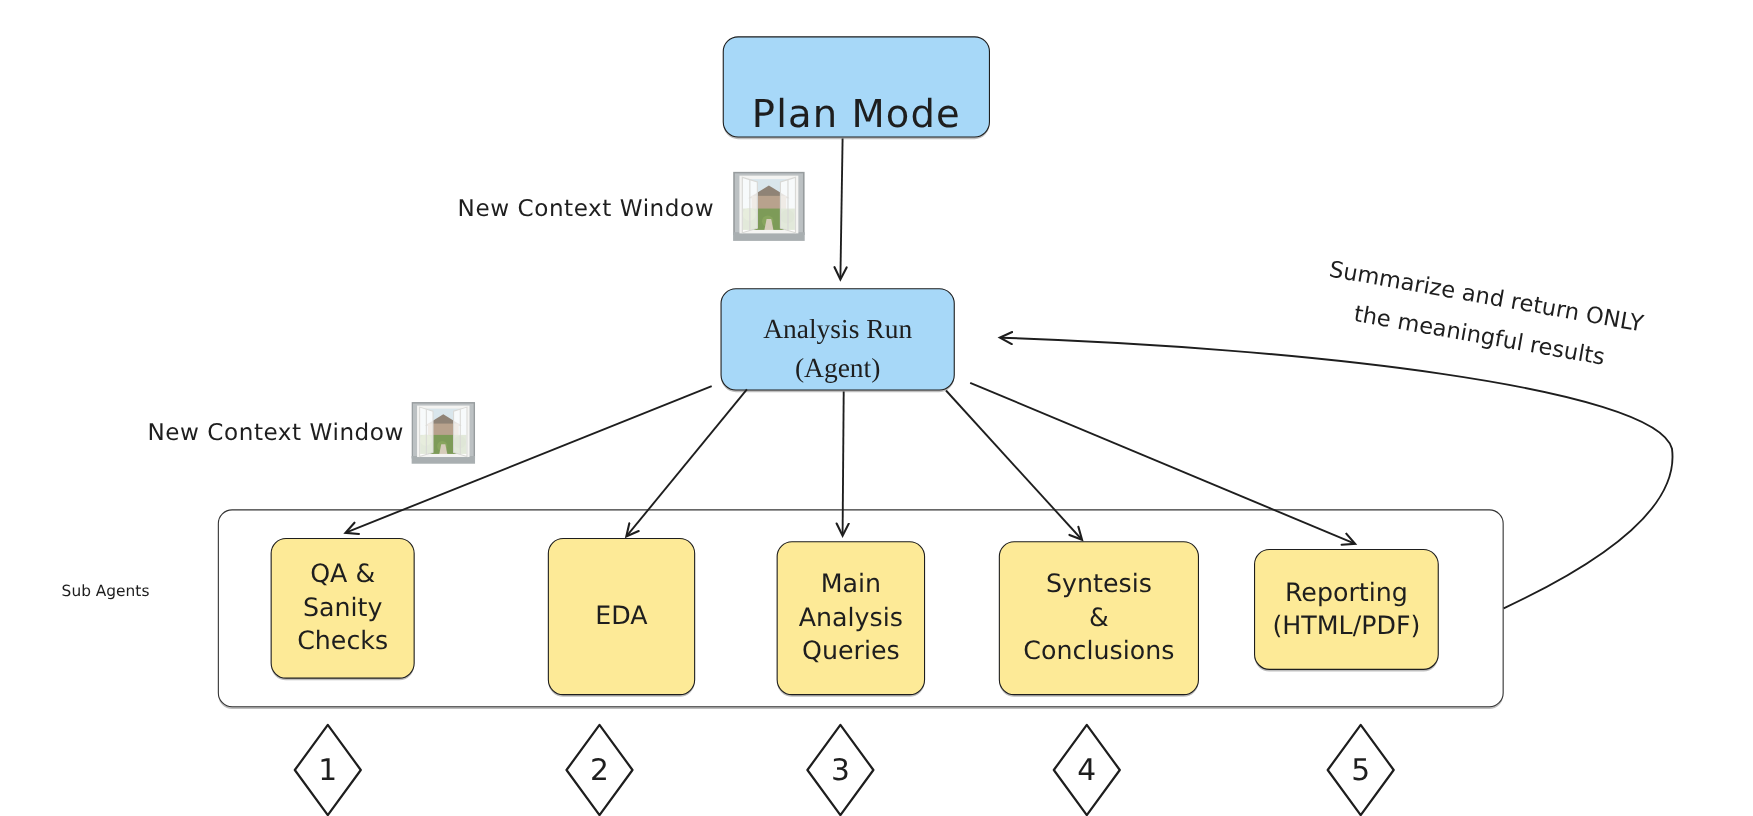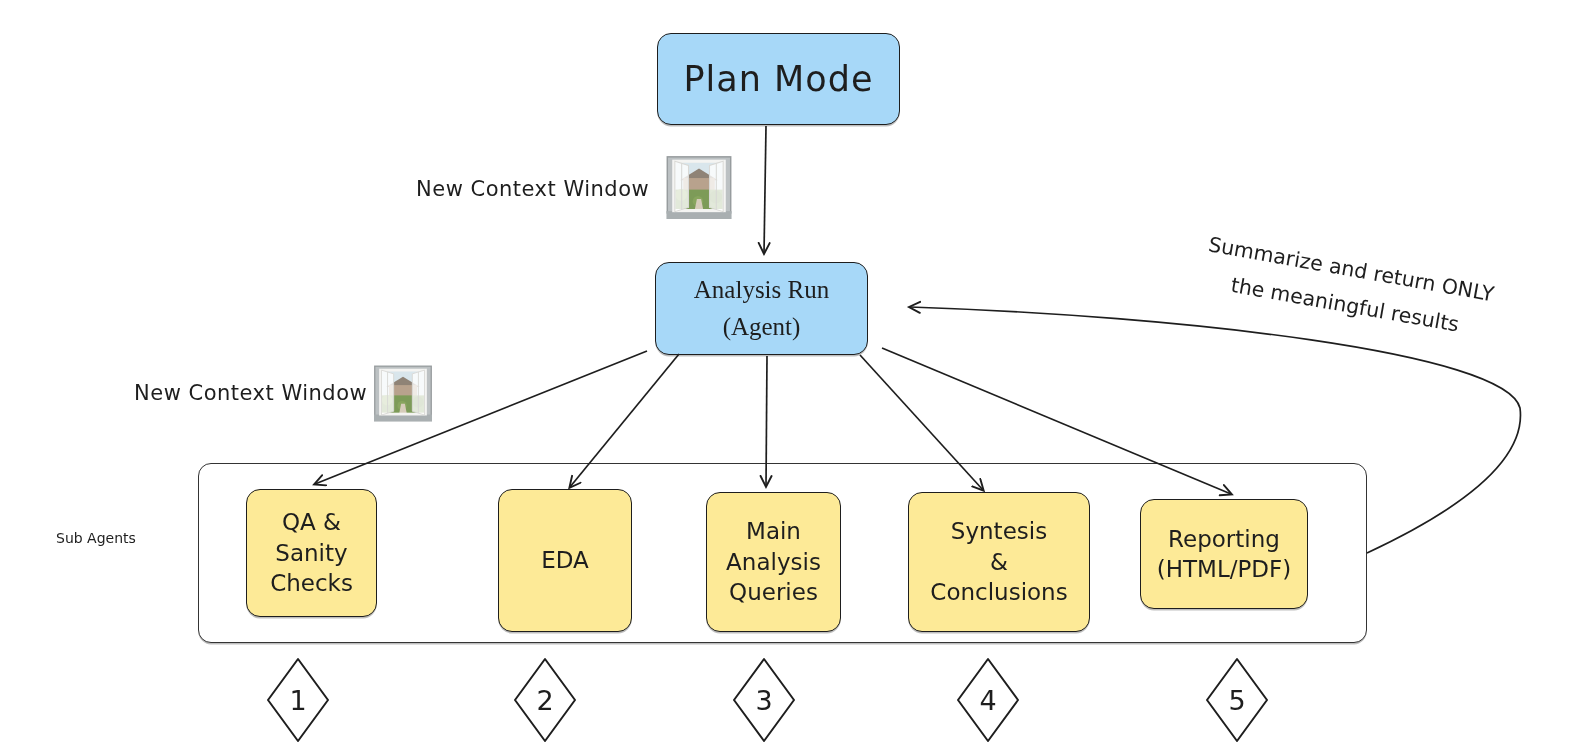--- a/index.html
+++ b/index.html
@@ -10,21 +10,21 @@
     color:var(--stroke,#1e1e1e);
   }
   .node{
     position:absolute; box-sizing:border-box;
     border:1.7px solid var(--stroke,#1e1e1e);
     border-radius:14px;
     display:flex; align-items:center; justify-content:center;
     text-align:center; white-space:pre-line;
     box-shadow:0 2px 0 -0.5px rgba(110,110,110,.45);
   }
-  .blue{ background:var(--blue-fill,#a7d8f8); }
+  .blue{ background:var(--blue-fill,#a7d8f8);align-items:flex-end; }
   .yellow{ background:var(--yellow-fill,#fdea97); }
   .group{
     position:absolute; box-sizing:border-box;
     border:1.6px solid #343434; border-radius:13px; background:#ffffff;
     box-shadow:0 2px 0 -0.5px rgba(110,110,110,.45);
   }
   .plan-label{ font-size:35px; letter-spacing:1px; }
   .analysis-label{ font-size:25px; line-height:1.45; }
   .box-label{ font-size:23px; line-height:1.32; }
   .freetext{ position:absolute; white-space:pre-line;text-align:center; }

